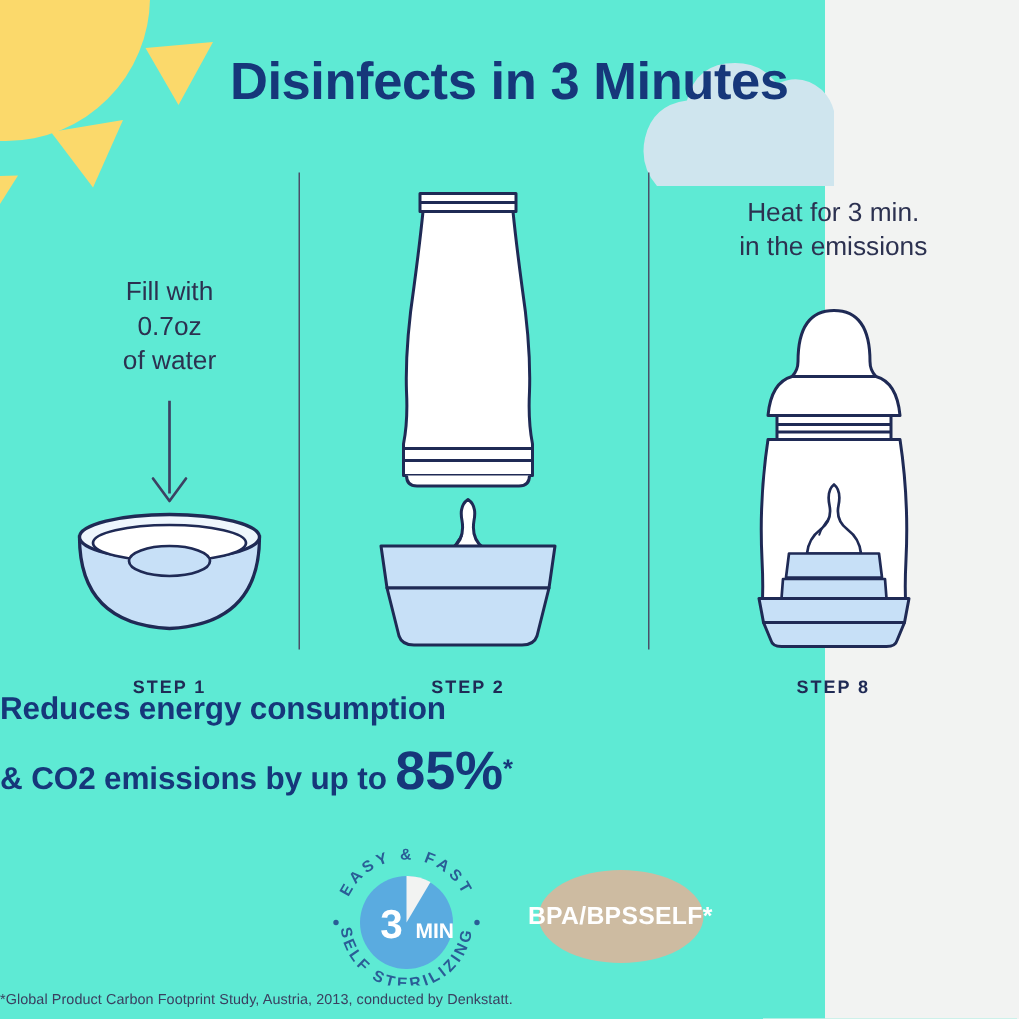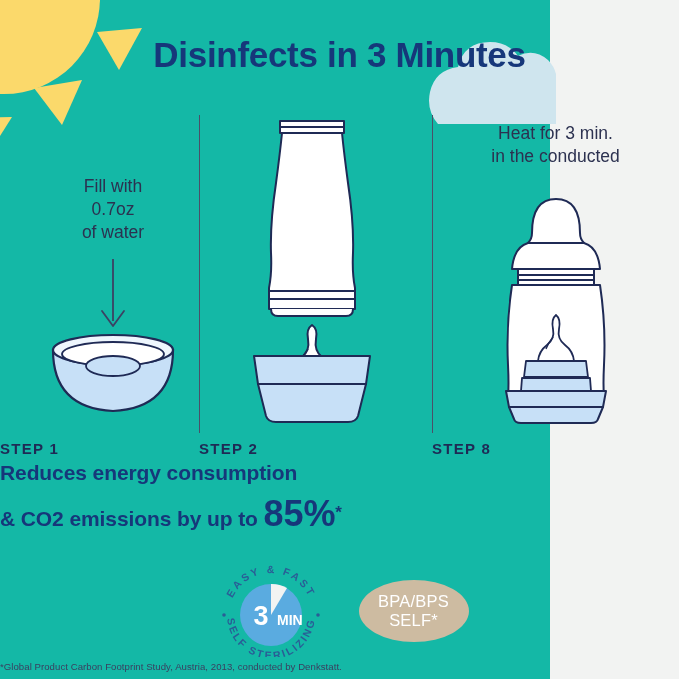--- a/index.html
+++ b/index.html
@@ -5,21 +5,21 @@
   * { box-sizing: border-box; margin: 0; padding: 0; }
   html, body {
     width: 679px; height: 679px;
     background: #f2f3f2;
     font-family: "Liberation Sans", sans-serif;
     overflow: hidden;
   }
   #infographic {
     position: relative;
     width: 550px; height: 679px;
-    background: #14b8a6;
+    background: #5eead4;
   }
 
   
   .sun-wrap { position: absolute; left: -58px; top: -60px; width: 230px; height: 215px; pointer-events: none; }
   .cloud-wrap { position: absolute; right: -6px; top: 20px; width: 130px; height: 120px; pointer-events: none; }
 
   
   .title {
     position: absolute; top: 35px; left: 0; width: 679px;
     text-align: center;
@@ -31,21 +31,21 @@
 
   
   .columns { position: absolute; top: 112px; left: 0; width: 679px; height: 345px; }
   .divider {
     position: absolute; top: 3px; width: 1.4px; height: 318px;
     background: #4b4f68;
   }
   .divider.d1 { left: 199px; }
   .divider.d2 { left: 432px; }
 
-  .col { position: absolute; top: 0; width: 226px; height: 345px; }
+  .col { position: absolute; top: 8px; width: 226px; height: 345px; }
   .col-1 { left: 0px; }
   .col-2 { left: 199px; }
   .col-3 { left: 432px; width: 247px; }
 
   .caption {
     text-align: center;
     font-size: 17.5px;
     line-height: 1.32;
     color: #2c3150;
   }
@@ -54,22 +54,22 @@
 
   .arrow-wrap { position: absolute; left: 0; width: 226px; top: 147px; text-align: center; }
 
   .art { position: absolute; left: 0; width: 100%; display: flex; justify-content: center; }
   .art-1 { top: 218px; }
   .art-2 { top: 1px; }
   .art-3 { top: 73px; }
 
   .step-label {
     position: absolute; bottom: 0; left: 0; width: 100%;
-    text-align: left;
-    font-size: 15px;
+    text-align: center;
+    font-size: 12px;
     font-weight: bold;
     letter-spacing: 1.3px;
     color: #1f2a55;
   }
 
   
   .claim {
     position: absolute; top: 458px; left: 0; width: 679px;
     text-align: left;
     color: #16377a;
@@ -86,25 +86,25 @@
     position: absolute; top: 565px; left: 0; width: 679px; height: 92px;
     display: flex; align-items: center; justify-content: center; gap: 28px;
   }
   .badge { position: relative; }
 
   .badge-min { width: 120px; height: 92px; }
   .badge-bpa {
     width: 110px; height: 62px;
     border-radius: 50%;
     background: #cdbba1;
-    display: flex; flex-direction: column;
+    display: flex; flex-direction: row;
     align-items: center; justify-content: center;
     color: #ffffff;
     font-size: 16.5px;
-    font-weight: normal;
+    font-weight: bold;
     line-height: 1.15;
     letter-spacing: 0.2px;
   }
   .badge-easy { width: 150px; height: 92px; }
 
   
   .footnote {
     position: absolute; bottom: 7px; left: 0; width: 679px;
     text-align: left;
     font-size: 9.6px;
@@ -205,21 +205,21 @@
           </g>
         </svg>
       </div>
 
       <div class="step-label">STEP 2</div>
     </div>
 
     <div class="col col-3">
       <div class="caption c3">
         <div>Heat for 3 min.</div>
-        <div>in the conducted</div>
+        <div>in the emissions</div>
       </div>
 
       <div class="art art-3">
         <svg width="128" height="240" viewBox="0 0 128 240">
           <g stroke="#1f2a55" stroke-width="2" stroke-linejoin="round" fill="none">
 
             <path d="M40 48 Q40 14 64 14 Q88 14 88 48 Q88 54 92 58 L36 58 Q40 54 40 48 Z" fill="#ffffff"></path>
 
             <path d="M36 58 Q22 62 20 84 L108 84 Q106 62 92 58 Z" fill="#ffffff"></path>
 

